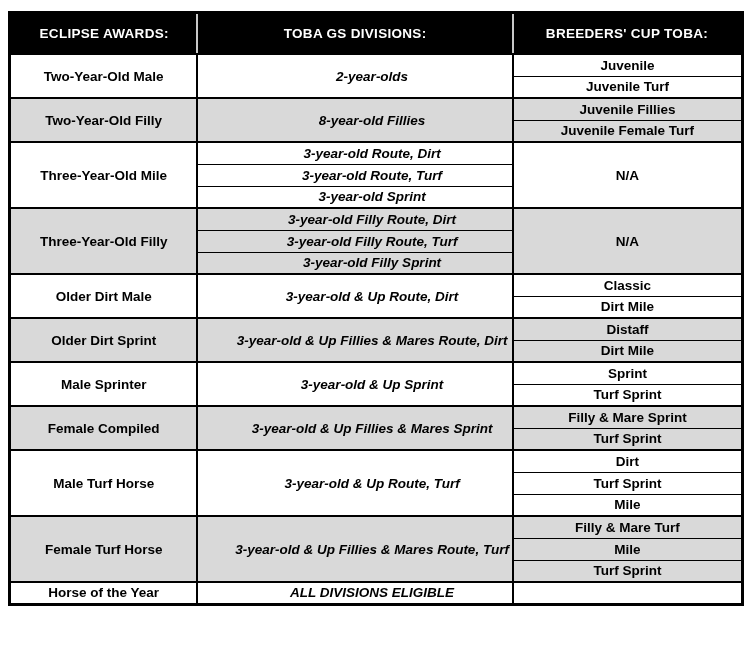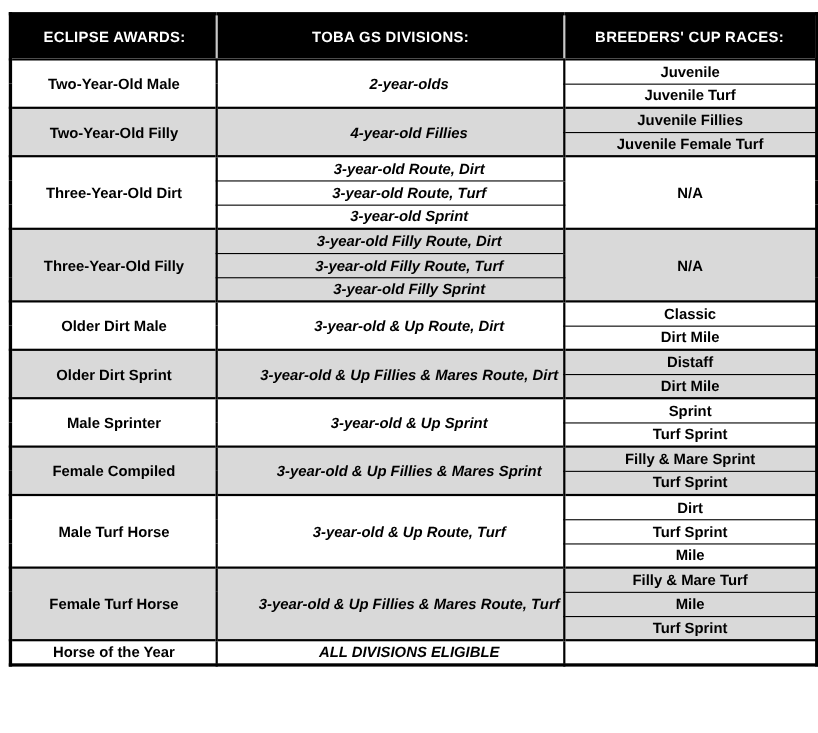--- a/index.html
+++ b/index.html
@@ -66,42 +66,42 @@
   <table class="awards">
     <colgroup>
       <col class="c1">
         <col class="c2">
         <col class="c3">
     </colgroup>
     <thead>
       <tr>
         <th>ECLIPSE AWARDS:</th>
         <th>TOBA GS DIVISIONS:</th>
-        <th>BREEDERS' CUP RACES:</th>
+        <th>BREEDERS' CUP TOBA:</th>
       </tr>
     </thead>
     <tbody id="awards-tbody">
         <tr>
           <td rowspan="2" class="award gs">Two-Year-Old Male</td>
           <td rowspan="2" class="division gs">2-year-olds</td>
           <td class="race gs">Juvenile</td>
         </tr>
         <tr>
           <td class="race">Juvenile Turf</td>
         </tr>
         <tr>
           <td rowspan="2" class="award gs shaded">Two-Year-Old Filly</td>
-          <td rowspan="2" class="division gs shaded">4-year-old Fillies</td>
+          <td rowspan="2" class="division gs shaded">8-year-old Fillies</td>
           <td class="race gs shaded">Juvenile Fillies</td>
         </tr>
         <tr>
           <td class="race shaded">Juvenile Female Turf</td>
         </tr>
         <tr>
-          <td rowspan="3" class="award gs">Three-Year-Old Dirt</td>
+          <td rowspan="3" class="award gs">Three-Year-Old Mile</td>
           <td class="division gs">3-year-old Route, Dirt</td>
           <td rowspan="3" class="race gs">N/A</td>
         </tr>
         <tr>
           <td class="division">3-year-old Route, Turf</td>
         </tr>
         <tr>
           <td class="division">3-year-old Sprint</td>
         </tr>
         <tr>

